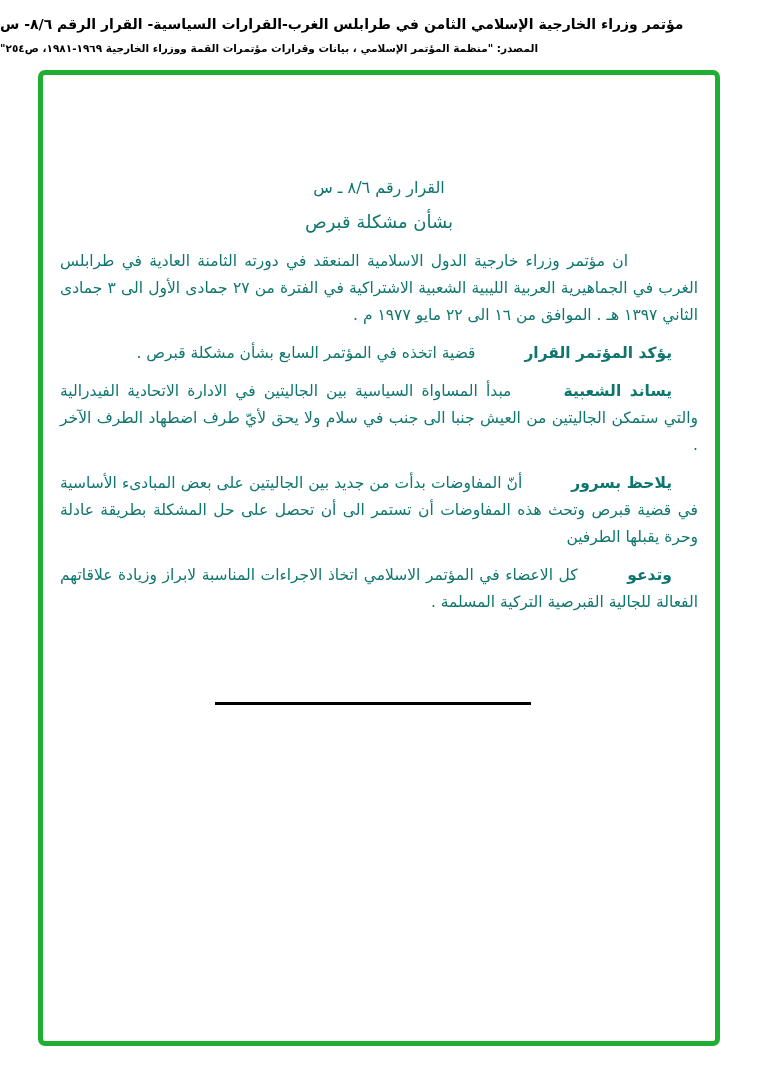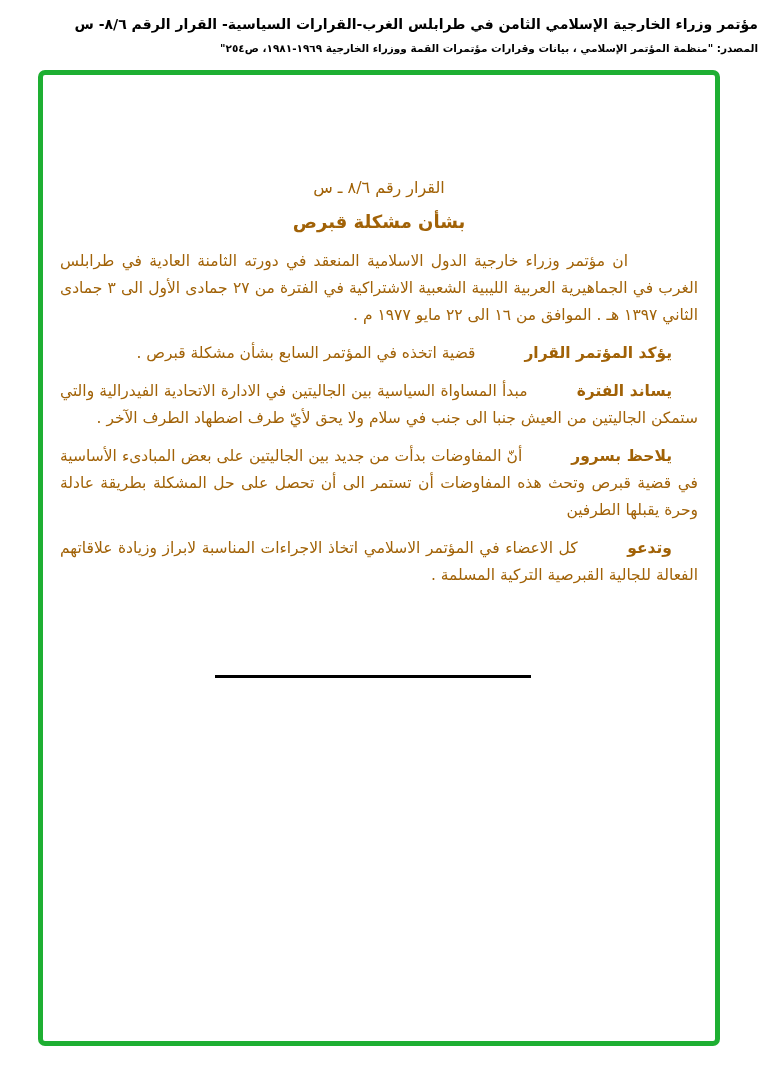--- a/index.html
+++ b/index.html
@@ -4,25 +4,24 @@
 <style>
   html, body { margin: 0; padding: 0; }
   body {
     width: 758px; height: 1078px;
     background: #ffffff;
     font-family: "DejaVu Sans", sans-serif;
     position: relative;
     overflow: hidden;
   }
   .header {
-    text-align: right;
+    text-align: left;
     padding-top: 13px;
     direction: rtl;
     color: #000;
-    padding-left: 24px;
   }
   .header-line1 {
     font-weight: bold;
     font-size: 14px;
     line-height: 22px;
   }
   .header-line2 {
     font-weight: bold;
     font-size: 10.5px;
     line-height: 15px;
@@ -30,33 +29,33 @@
   }
   .frame {
     position: absolute;
     left: 38px; top: 70px;
     width: 682px; height: 976px;
     box-sizing: border-box;
     border: 5px solid #1eaf32;
     border-radius: 7px;
     direction: rtl;
     padding: 0 17px;
-    color: #a16207;
+    color: #0f766e;
   }
   .doc-title1 {
     margin-top: 101px;
     text-align: center;
     font-size: 16px;
     line-height: 24px;
   }
   .doc-title2 {
     margin-top: 8px;
     text-align: center;
     font-size: 18px;
-    font-weight: bold;
+    font-weight: normal;
     line-height: 27px;
   }
   .para {
     font-size: 15.5px;
     line-height: 27px;
     text-align: justify;
     text-indent: 26px;
     margin: 11px 0 0 0;
   }
   .para.first { margin-top: 13px; }
@@ -81,20 +80,20 @@
 <div class="frame">
   <div class="doc-title1">القرار رقم ٨/٦ ـ س</div>
   <div class="doc-title2">بشأن مشكلة قبرص</div>
 
   <p class="para first"><span class="lead"></span><span>ان مؤتمر وزراء خارجية الدول الاسلامية المنعقد في دورته الثامنة العادية في طرابلس الغرب في الجماهيرية العربية الليبية الشعبية الاشتراكية في الفترة من ٢٧ جمادى الأول الى ٣ جمادى الثاني ١٣٩٧ هـ . الموافق من ١٦ الى ٢٢ مايو ١٩٧٧ م .</span></p>
 
 
   <p class="para"><span class="lead">يؤكد المؤتمر القرار</span><span> قضية اتخذه في المؤتمر السابع بشأن مشكلة قبرص .</span></p>
 
 
-  <p class="para"><span class="lead">يساند الفترة</span><span> مبدأ المساواة السياسية بين الجاليتين في الادارة الاتحادية الفيدرالية والتي ستمكن الجاليتين من العيش جنبا الى جنب في سلام ولا يحق لأيّ طرف اضطهاد الطرف الآخر .</span></p>
+  <p class="para"><span class="lead">يساند الشعبية</span><span> مبدأ المساواة السياسية بين الجاليتين في الادارة الاتحادية الفيدرالية والتي ستمكن الجاليتين من العيش جنبا الى جنب في سلام ولا يحق لأيّ طرف اضطهاد الطرف الآخر .</span></p>
 
   <p class="para"><span class="lead">يلاحظ بسرور</span><span> أنّ المفاوضات بدأت من جديد بين الجاليتين على بعض المبادىء الأساسية في قضية قبرص وتحث هذه المفاوضات أن تستمر الى أن تحصل على حل المشكلة بطريقة عادلة وحرة يقبلها الطرفين</span></p>
 
   <p class="para"><span class="lead">وتدعو</span><span> كل الاعضاء في المؤتمر الاسلامي اتخاذ الاجراءات المناسبة لابراز وزيادة علاقاتهم الفعالة للجالية القبرصية التركية المسلمة .</span></p>
 
   <div class="divider"></div>
 </div>
 
 </body></html>

